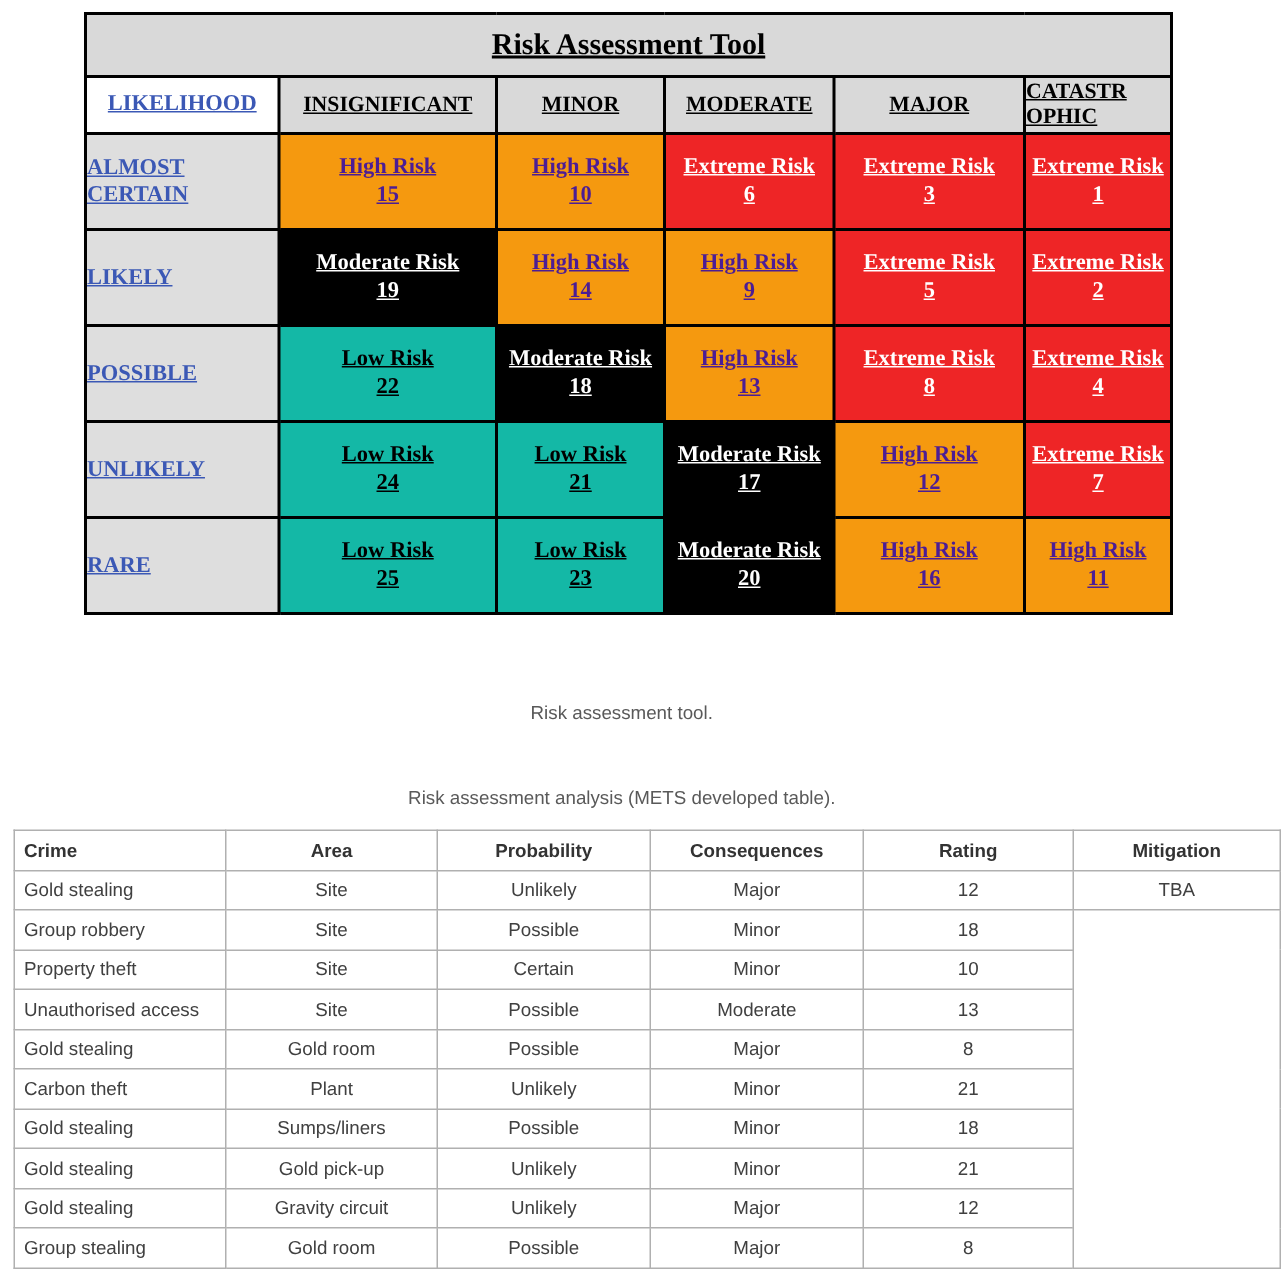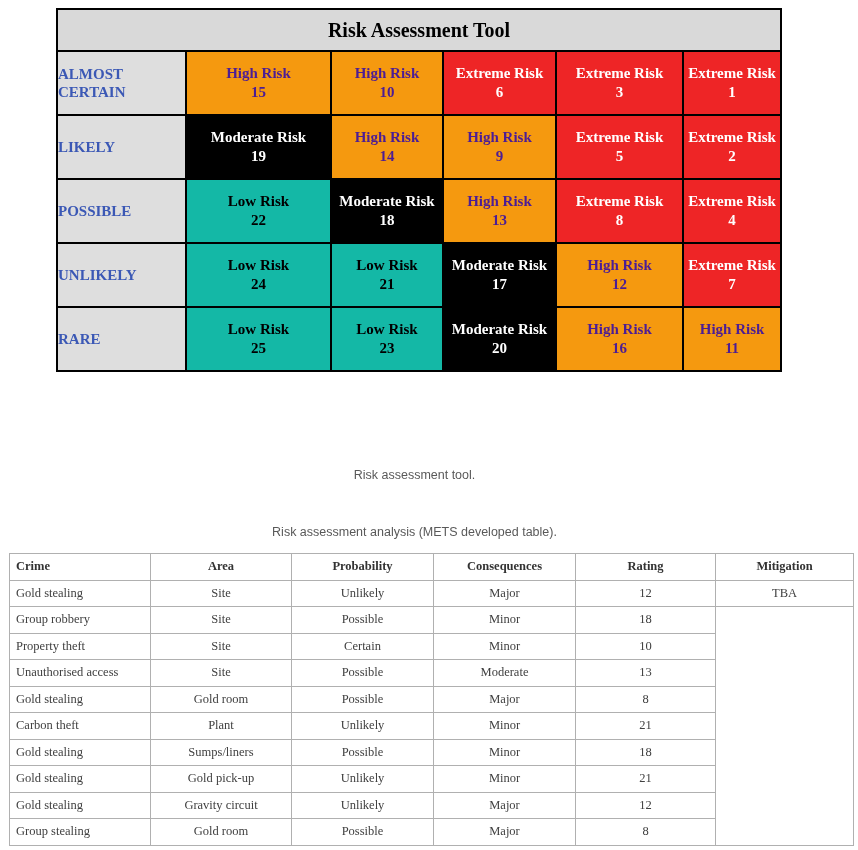--- a/index.html
+++ b/index.html
@@ -26,20 +26,21 @@
   table.matrix {
     border-collapse: collapse;
     width: 724px;
     table-layout: fixed;
     font-family: "Liberation Serif", serif;
   }
   table.matrix td {
     border: 2px solid #000000;
     padding: 0;
     vertical-align: middle;
+    text-decoration: underline;
   }
   td.title-cell {
     background: #d9d9d9;
     text-align: center;
     font-weight: bold;
     font-size: 20px;
     color: #000;
     height: 40px;
   }
   td.consequence-cell {
@@ -111,21 +112,21 @@
   #analysis-wrap {
     position: absolute;
     left: 9px;
     top: 553px;
     width: 844px;
   }
   table.analysis {
     border-collapse: collapse;
     width: 844px;
     table-layout: fixed;
-    font-family: Liberation Serif, serif;
+    font-family: Liberation Sans, sans-serif;
   }
   table.analysis th,
   table.analysis td {
     border: 1px solid #b0b0b0;
     font-size: 12.5px;
     color: #404040;
     height: 25.5px;
     padding: 0 6px;
     font-weight: normal;
     text-align: center;
@@ -155,20 +156,28 @@
       <col style="width:145px">
       <col style="width:112px">
       <col style="width:113px">
       <col style="width:127px">
       <col style="width:98px">
     </colgroup>
     <tbody>
       <tr>
         <td class="title-cell" colspan="6">Risk Assessment Tool</td>
       </tr>
+      <tr id="matrix-header-row">
+        <td class="hdr hdr-likelihood">LIKELIHOOD</td>
+      <td class="hdr">INSIGNIFICANT</td>
+          <td class="hdr">MINOR</td>
+          <td class="hdr">MODERATE</td>
+          <td class="hdr">MAJOR</td>
+          <td class="hdr hdr-catastrophic">CATASTR<br>OPHIC</td>
+        </tr>
     </tbody>
     <tbody id="matrix-body">
         <tr>
           <td class="lk">ALMOST<br>CERTAIN</td>
           <td class="cell sev-high"><span class="lab">High Risk</span><span class="num">15</span></td>
           <td class="cell sev-high"><span class="lab">High Risk</span><span class="num">10</span></td>
           <td class="cell sev-extreme"><span class="lab">Extreme Risk</span><span class="num">6</span></td>
           <td class="cell sev-extreme"><span class="lab">Extreme Risk</span><span class="num">3</span></td>
           <td class="cell sev-extreme"><span class="lab">Extreme Risk</span><span class="num">1</span></td>
         </tr>

